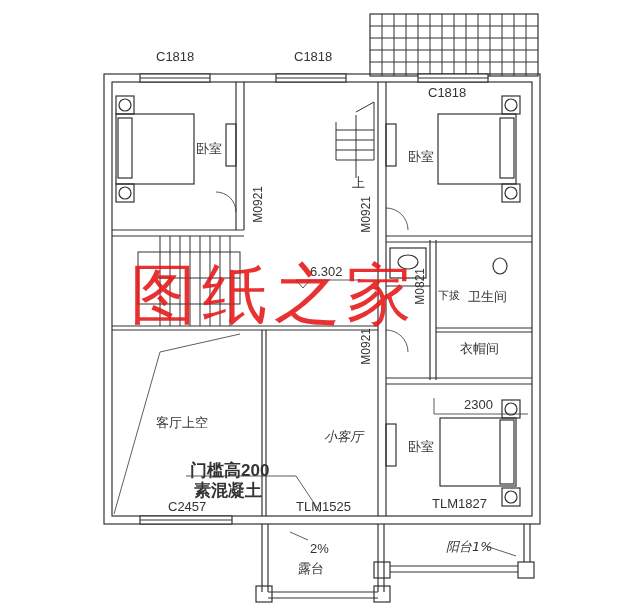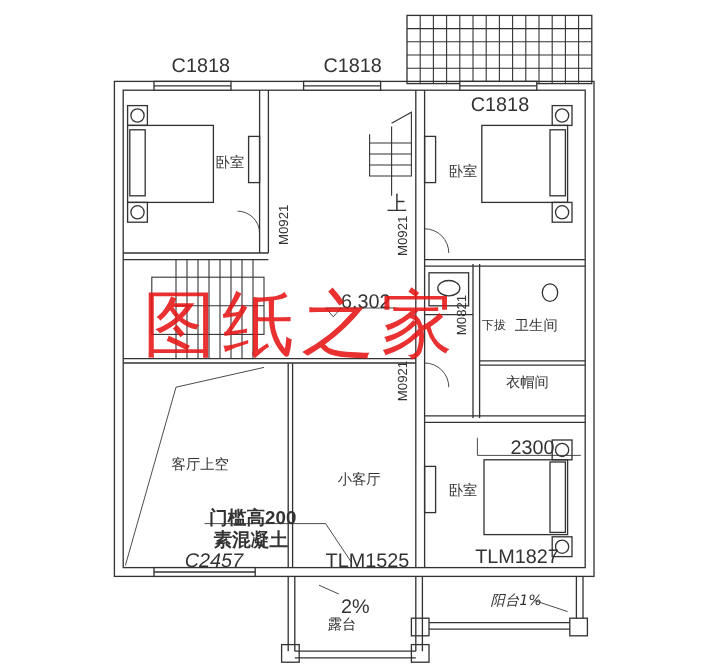--- a/index.html
+++ b/index.html
@@ -1,19 +1,19 @@
 <!DOCTYPE html>
 <html><head>
 <meta charset="utf-8">
 <style>
   html, body { margin: 0; padding: 0; background: #ffffff; }
   body { width: 640px; height: 608px; position: relative; overflow: hidden;
          font-family: "DejaVu Sans", sans-serif; color: #222; }
   #plan { position: absolute; left: 0; top: 0; width: 640px; height: 608px; }
-  .lbl { position: absolute; font-family: "Liberation Sans", sans-serif; font-size: 18px;
+  .lbl { position: absolute; font-family: "Liberation Sans", sans-serif; font-size: 13px;
          color: #333; white-space: nowrap; line-height: 1; }
   .room { font-family: "DejaVu Sans", sans-serif; font-size: 13px; color: #333; }
   .vert { writing-mode: vertical-rl; transform: rotate(180deg); }
   .small { font-size: 17px; font-weight: bold; }
   .watermark { position: absolute; left: 130px; top: 262px; font-family: "DejaVu Serif", serif;
                font-size: 66px; color: rgba(230,20,20,0.88); letter-spacing: 6px; line-height: 1;
                font-weight: normal; white-space: nowrap; }
 </style>
 </head>
 <body>
@@ -165,34 +165,34 @@
     <line x1="524" y1="524" x2="524" y2="562"></line>
       <line x1="530" y1="524" x2="530" y2="562"></line>
     <line x1="290" y1="532" x2="308" y2="540" stroke-width="0.8"></line>
     <line x1="486" y1="546" x2="516" y2="556" stroke-width="0.8"></line>
   </g>
 </svg>
 
 <div class="lbl" style="left:156px;top:50px;">C1818</div>
 <div class="lbl" style="left:294px;top:50px;">C1818</div>
 <div class="lbl" style="left:428px;top:86px;">C1818</div>
-<div class="lbl" style="left:168px;top:500px;font-style:italic;">C2457</div>
+<div class="lbl" style="left:168px;top:500px;">C2457</div>
 
 <div class="lbl vert" style="left:252px;top:186px;font-size:12px;">M0921</div>
 <div class="lbl vert" style="left:360px;top:196px;font-size:12px;">M0921</div>
 <div class="lbl vert" style="left:360px;top:328px;font-size:12px;">M0921</div>
 <div class="lbl vert" style="left:414px;top:268px;font-size:12px;">M0821</div>
 <div class="lbl" style="left:296px;top:500px;">TLM1525</div>
 <div class="lbl" style="left:432px;top:497px;">TLM1827</div>
 
 <div class="lbl room" style="left:196px;top:142px;">卧室</div>
 <div class="lbl room" style="left:408px;top:150px;">卧室</div>
 <div class="lbl room" style="left:408px;top:440px;">卧室</div>
 <div class="lbl room" style="left:156px;top:416px;">客厅上空</div>
-<div class="lbl room" style="left:307px;top:430px;">小客厅</div>
+<div class="lbl room" style="left:324px;top:430px;font-style:italic;">小客厅</div>
 <div class="lbl room" style="left:438px;top:290px;font-size:11px;">下拔</div>
 <div class="lbl room" style="left:468px;top:290px;">卫生间</div>
 <div class="lbl room" style="left:460px;top:342px;">衣帽间</div>
 <div class="lbl room" style="left:298px;top:562px;text-align:center;">露台</div>
 <div class="lbl room" style="left:446px;top:540px;font-style:italic;">阳台1%</div>
 
 <div class="lbl" style="left:352px;top:176px;">上</div>
 <div class="lbl" style="left:310px;top:265px;">6.302</div>
 <div class="lbl" style="left:464px;top:398px;">2300</div>
 <div class="lbl" style="left:310px;top:542px;">2%</div>

